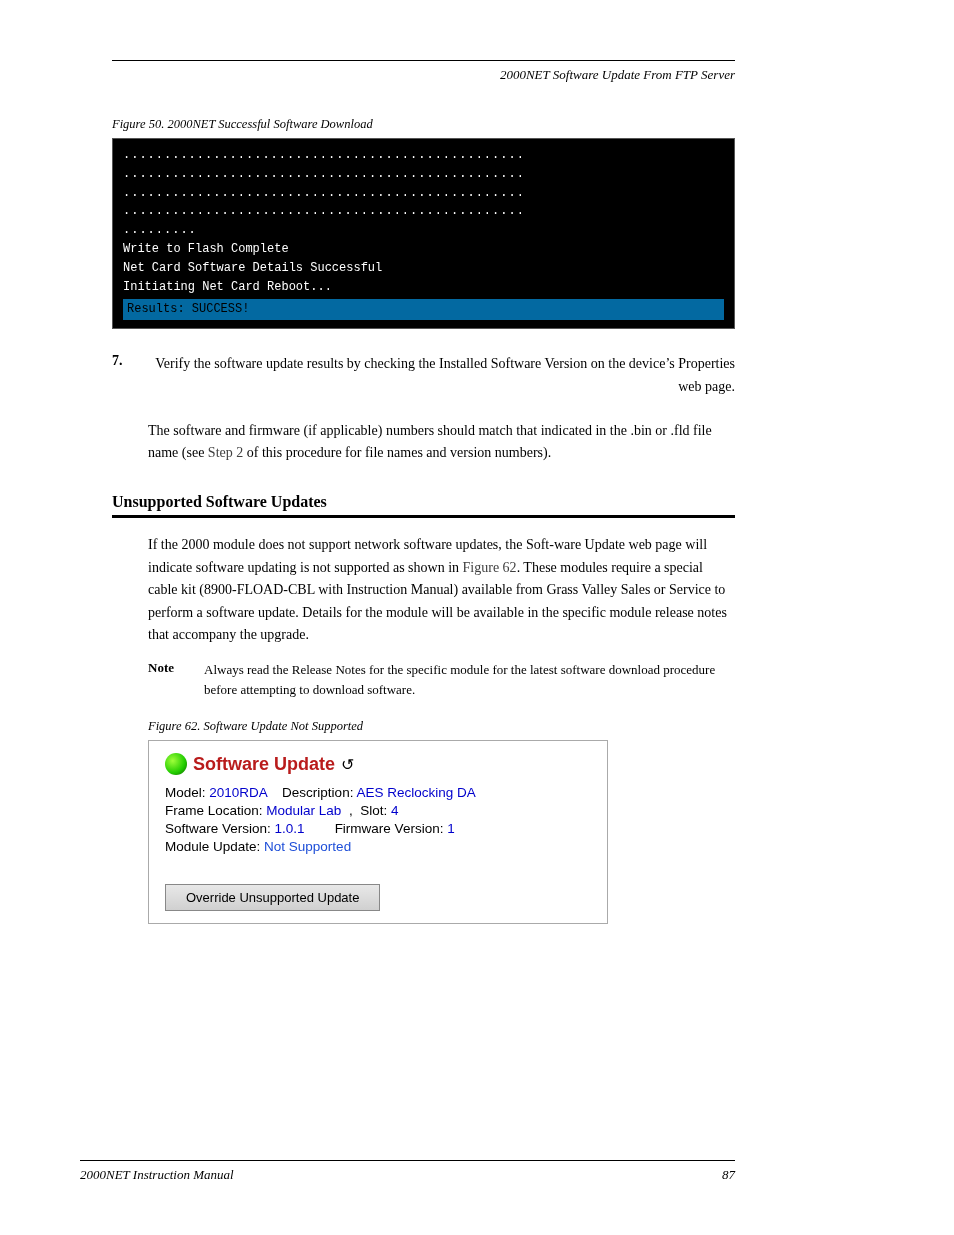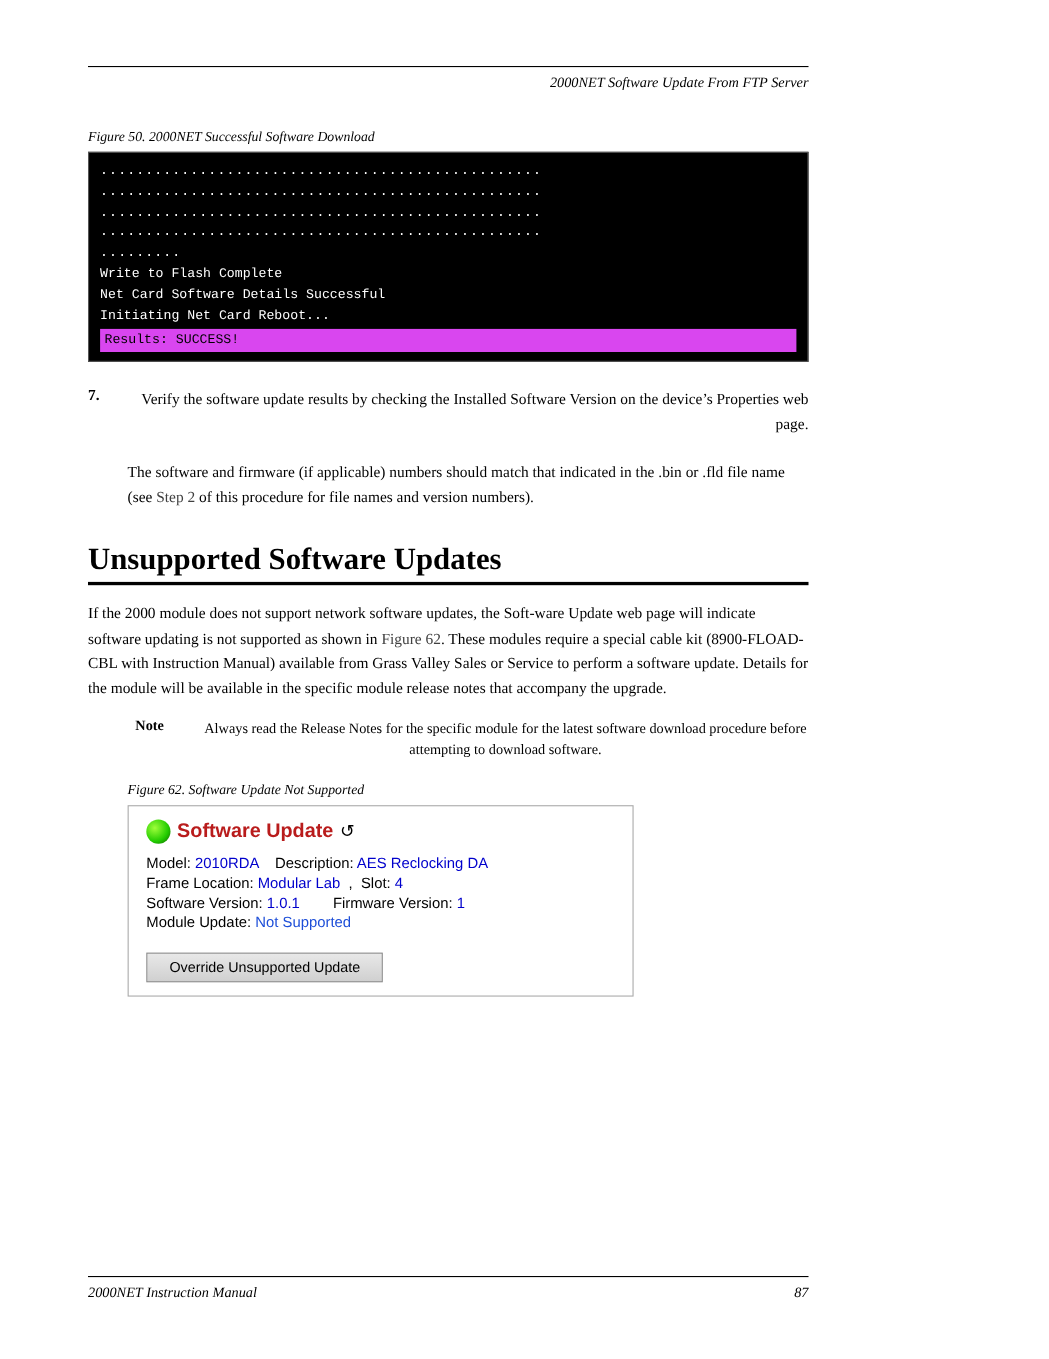--- a/index.html
+++ b/index.html
@@ -8,21 +8,21 @@
       font-size: 14px;
       background: #fff;
       color: #000;
       width: 954px;
       min-height: 1235px;
       position: relative;
     }
     .page {
       width: 815px;
       min-height: 1235px;
-      padding: 60px 80px 60px 80px;
+      padding: 60px 80px 60px 112px;
       position: relative;
     }
     .page-header {
       text-align: right;
       font-style: italic;
       font-size: 13px;
       color: #000;
       margin-bottom: 30px;
       padding-bottom: 4px;
       border-top: 1px solid #000;
@@ -47,21 +47,21 @@
     .terminal-dots {
       color: #fff;
       letter-spacing: 1px;
       margin-bottom: 2px;
     }
     .terminal-text {
       color: #fff;
       margin: 2px 0;
     }
     .terminal-result {
-      background: #d946ef;
+      background: #0369a1;
       color: #000;
       padding: 2px 4px;
       margin-top: 4px;
       font-family: "Courier New", Courier, monospace;
       font-size: 12px;
     }
     .numbered-item {
       display: flex;
       gap: 16px;
       margin-bottom: 14px;
@@ -78,38 +78,38 @@
       margin-left: 36px;
       margin-bottom: 14px;
       line-height: 1.55;
       font-size: 14px;
     }
     .link-text {
       color: #404040;
       text-decoration: none;
     }
     .section-heading {
-      font-size: 28px;
+      font-size: 16px;
       font-weight: bold;
       border-bottom: 3px solid #000;
       padding-bottom: 4px;
       margin-bottom: 16px;
       margin-top: 30px;
     }
     .section-body {
+      margin-left: 36px;
       line-height: 1.6;
       font-size: 14px;
       margin-bottom: 14px;
     }
     .note-row {
       display: flex;
-      gap: 28px;
+      gap: 16px;
       margin-left: 36px;
       margin-bottom: 20px;
-      text-align: center;
     }
     .note-label {
       font-weight: bold;
       min-width: 40px;
       font-size: 13px;
     }
     .note-content {
       font-size: 13px;
       line-height: 1.5;
     }
@@ -154,21 +154,21 @@
       color: #000;
     }
     .sw-info-line .blue {
       color: #0000cc;
     }
     .not-supported {
       color: #1d4ed8;
       font-weight: normal;
     }
     .override-btn {
-      margin-top: 10px;
+      margin-top: 20px;
       background: linear-gradient(to bottom, #e8e8e8, #d0d0d0);
       border: 1px solid #888;
       padding: 5px 20px;
       font-size: 13px;
       font-family: Arial, sans-serif;
       cursor: pointer;
       display: inline-block;
     }
     .page-footer {
       position: absolute;

